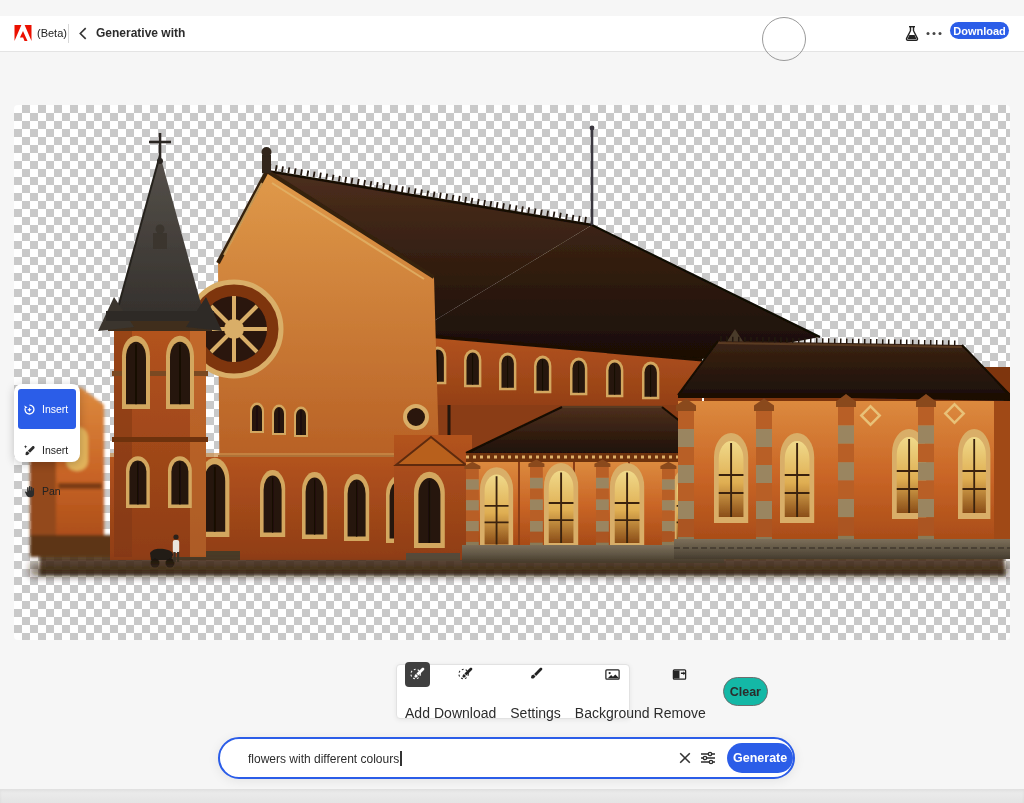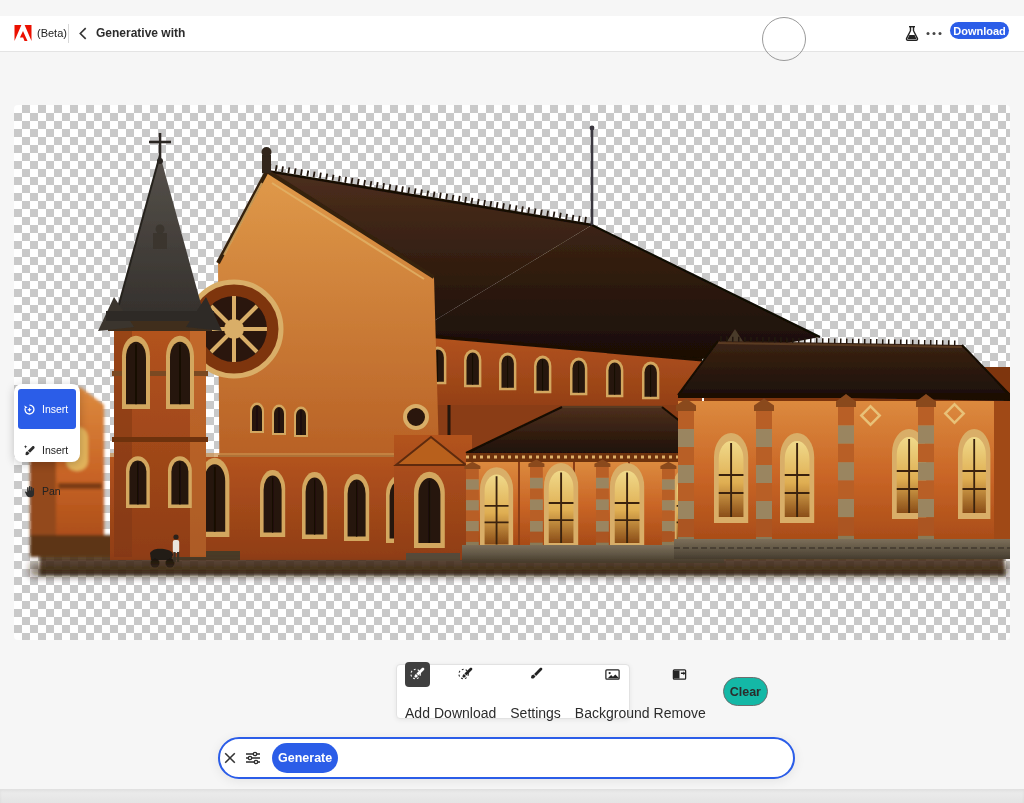--- a/index.html
+++ b/index.html
@@ -46,21 +46,21 @@
     font-family:inherit;display:flex;align-items:center;justify-content:center;}
   
   #prompt-bar{position:absolute;left:218px;top:737px;width:577px;height:42px;border-radius:21px;
     background:#fff;border:2px solid var(--accent);box-sizing:border-box;display:flex;
     align-items:center;box-shadow:0 2px 12px rgba(0,0,0,.08);z-index:15;}
   #prompt-text{flex:1;padding-left:28px;font-size:12px;color:#2c2c2c;white-space:nowrap;overflow:hidden;cursor:text;}
   .caret{display:inline-block;width:1.4px;height:15px;background:#333;vertical-align:-3px;margin-left:1px;}
   #prompt-clear{width:12px;height:12px;margin:0 8px 0 4px;cursor:pointer;flex:0 0 auto;}
   #prompt-settings{width:18px;height:18px;margin-right:10px;cursor:pointer;flex:0 0 auto;}
   #generate{width:66px;height:30px;border-radius:15px;background:var(--accent);color:#fff;border:none;
-    font-size:12.5px;font-weight:700;margin-right:5px;cursor:pointer;font-family:inherit;flex:0 0 auto;text-align:right;}
+    font-size:12.5px;font-weight:700;cursor:pointer;font-family:inherit;flex:0 0 auto;text-align:right;}
   
   #bottom-strip{position:absolute;left:0;top:789px;width:1024px;height:14px;
     background:linear-gradient(#ededed,#e4e4e4);box-shadow:inset 0 2px 3px rgba(0,0,0,.06);}
   :root{--accent:#2b5de8;}
 </style>
 </head>
 <body>
 
 <div id="header">
   <svg id="logo" viewBox="0 0 17 16">
@@ -395,20 +395,23 @@
         <path d="M10.5 7v1.6h2.6v1.3l2.3-2.1-2.3-2.1V7z" fill="currentColor"></path>
       </svg>
     </div>
     <span class="st-lbl">Remove</span>
   </div>
   <div class="st-div"></div>
   <button id="clear-btn">Clear</button>
 </div>
 
 <div id="prompt-bar">
+  <div id="prompt-text">
+    <span>flowers with different colours</span><span class="caret"></span>
+  </div>
   <svg id="prompt-clear" viewBox="0 0 10 10">
     <path d="M1 1l8 8M9 1l-8 8" stroke="#333" stroke-width="1.3"></path>
   </svg>
   <svg id="prompt-settings" viewBox="0 0 18 18">
     <g stroke="#2c2c2c" stroke-width="1.3" fill="#fff">
       <path d="M2 5h14M2 9h14M2 13h14"></path>
       <circle cx="11" cy="5" r="1.7"></circle>
         <circle cx="6" cy="9" r="1.7"></circle>
         <circle cx="12" cy="13" r="1.7"></circle>
     </g>

